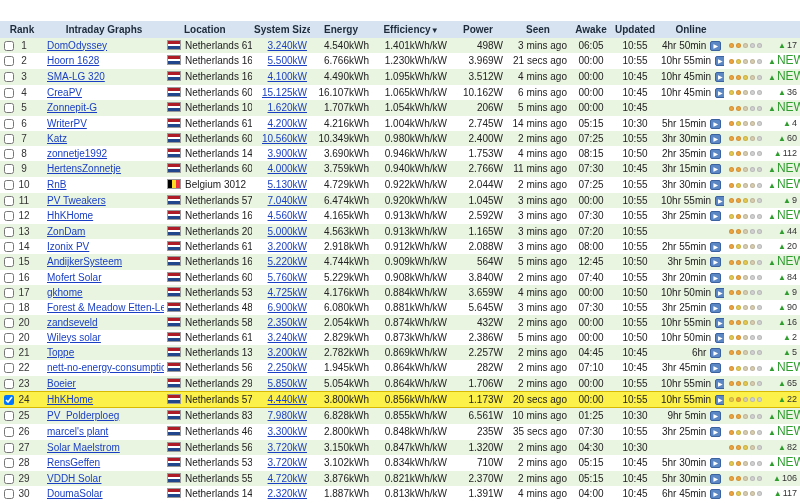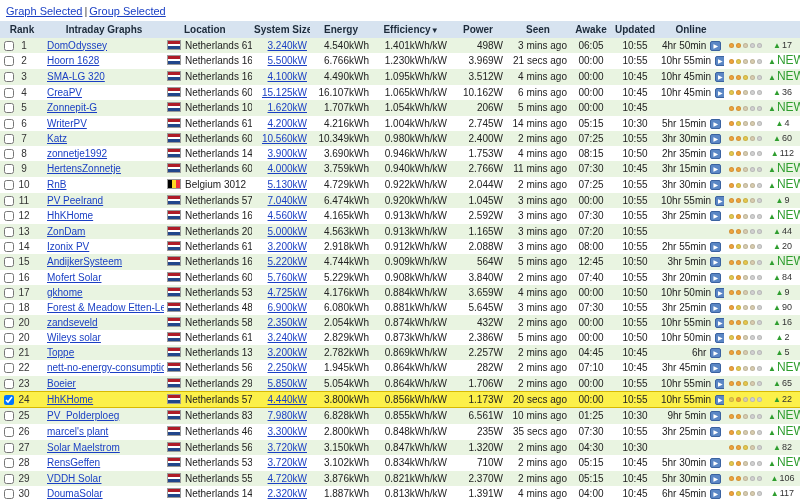--- a/index.html
+++ b/index.html
@@ -41,21 +41,21 @@
   .c-rank  { text-align: left; }
   .c-rank input { width: 10px; height: 10px; margin: 0 0 0 1px; vertical-align: middle; }
   .c-rank .rank { display: inline-block; width: 20px; text-align: center; color: #333; }
   .c-name  { text-align: left; }
   .c-loc   { text-align: left; }
   .c-size  { text-align: right; }
   .c-energy, .c-eff, .c-power, .c-seen { text-align: right; color: #222; }
   .c-awake, .c-upd { text-align: center; color: #222; }
   .c-online { text-align: right; color: #222; }
   .c-dots { text-align: left; padding-left: 5px; }
-  .c-trend { text-align: center; padding-left: 4px; }
+  .c-trend { text-align: right; padding-left: 4px; }
 
   .flag {
     display: inline-block; width: 14px; height: 10px; margin-right: 4px;
     vertical-align: -1px; border: 1px solid #9a9a9a;
   }
   .flag.nl { background: linear-gradient(to bottom, #AE1C28 0 33%, #ffffff 33% 66%, #21468B 66% 100%); }
   .flag.be { background: linear-gradient(to right,  #000000 0 33%, #FDDA24 33% 66%, #EF3340 66% 100%); }
 
   .play {
     display: inline-block; font-size: 6px; line-height: 1; color: #ffffff;
@@ -79,23 +79,20 @@
     border: 1px solid #b9c6d8; background: #eef3fa; color: #1a3fc4;
     padding: 1px 4px; font-size: 10px; text-decoration: none; cursor: pointer;
   }
   .pg.current { background: #3f6fb5; border-color: #2c5592; color: #fff; font-weight: bold; }
   .pg.prev { background: #f2f2f2; border-color: #cccccc; color: #888; }
 </style>
 </head>
 <body>
 
 <div class="topbar">
-  <div class="toplinks">
-    <a href="#">Graph Selected</a><span class="sep">|</span><a href="#">Group Selected</a>
-  </div>
 </div>
 
 <table>
   <colgroup>
     <col style="width:44px">
       <col style="width:120px">
       <col style="width:88px">
       <col style="width:58px">
     <col style="width:62px">
       <col style="width:78px">
@@ -270,21 +267,21 @@
         <td class="c-power">2.044W</td>
         <td class="c-seen">2 mins ago</td>
         <td class="c-awake">07:25</td>
         <td class="c-upd">10:55</td>
         <td class="c-online"><span>3hr 30min</span><span class="play">▶</span></td>
         <td class="c-dots"><span class="dot" style="background:#f0a43c"></span><span class="dot" style="background:#e6c94f"></span><span class="dot" style="background:#d9cdb0"></span><span class="dot" style="background:#d9cdb0"></span><span class="dot" style="background:#d2d2d2"></span></td>
         <td class="c-trend"><span class="arrow">▲</span><span class="tval new">NEW</span></td>
       </tr>
       <tr class="odd">
         <td class="c-rank"><input type="checkbox" style=""><span class="rank">11</span></td>
-        <td class="c-name"><a href="#">PV Peelrand</a></td>
+        <td class="c-name"><a href="#">PV Tweakers</a></td>
         <td class="c-loc"><span class="flag nl"></span><span>Netherlands 5758</span></td>
         <td class="c-size"><a href="#">7.040kW</a></td>
         <td class="c-energy">6.474kWh</td>
         <td class="c-eff">0.920kWh/kW</td>
         <td class="c-power">1.045W</td>
         <td class="c-seen">3 mins ago</td>
         <td class="c-awake">00:00</td>
         <td class="c-upd">10:55</td>
         <td class="c-online"><span>10hr 55min</span><span class="play">▶</span></td>
         <td class="c-dots"><span class="dot" style="background:#f0a43c"></span><span class="dot" style="background:#f0a43c"></span><span class="dot" style="background:#e6c94f"></span><span class="dot" style="background:#d9cdb0"></span><span class="dot" style="background:#d2d2d2"></span></td>

